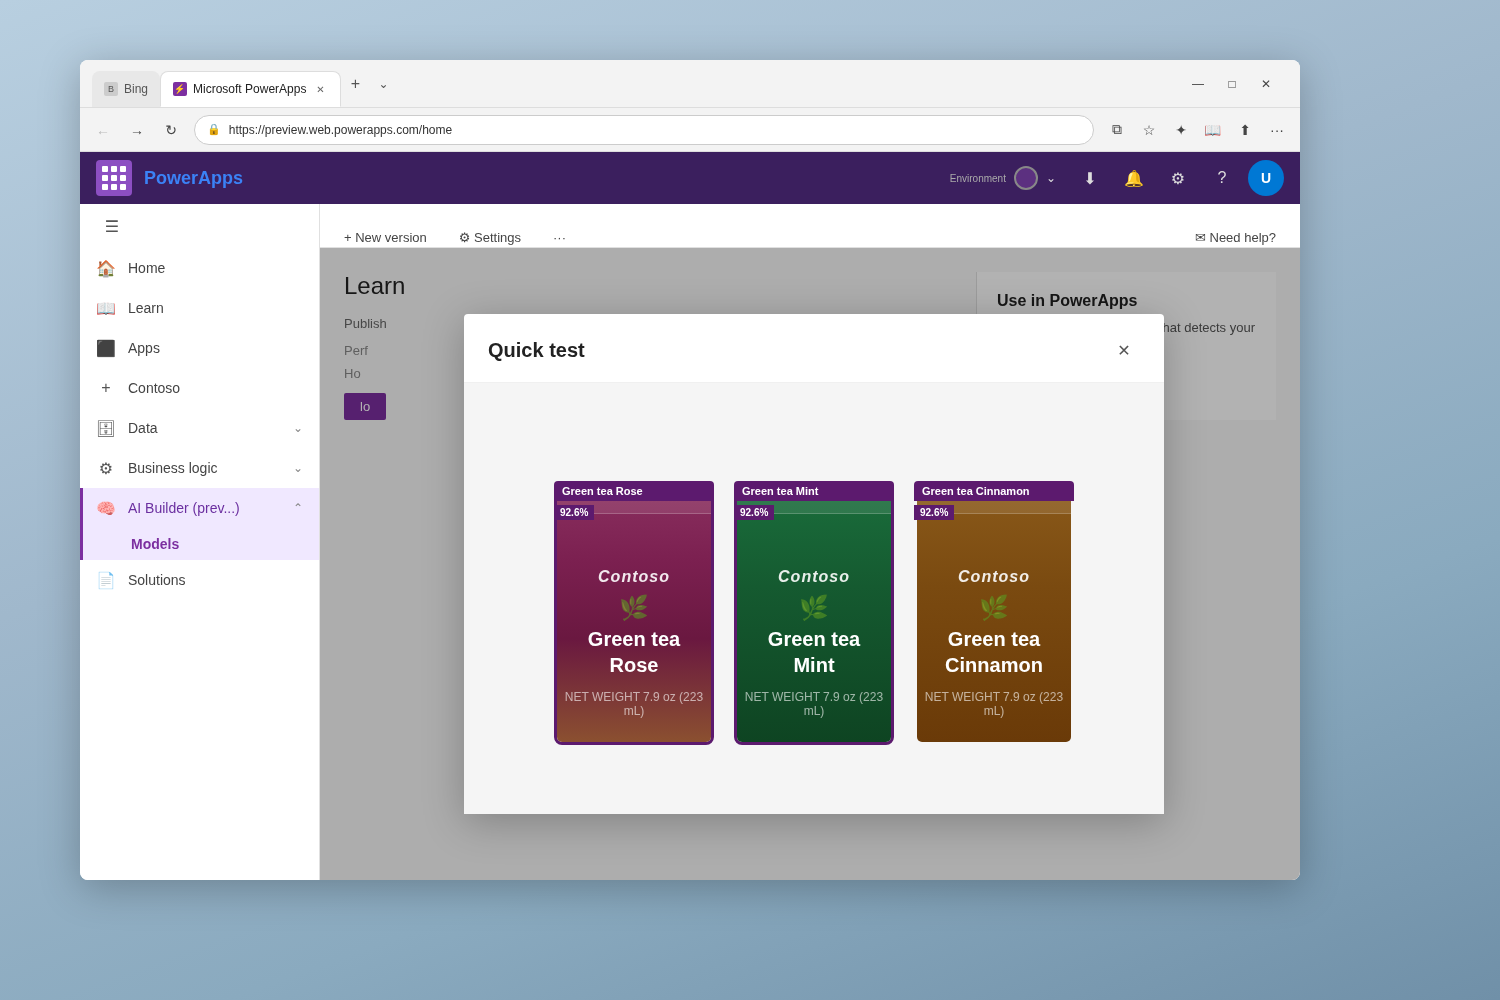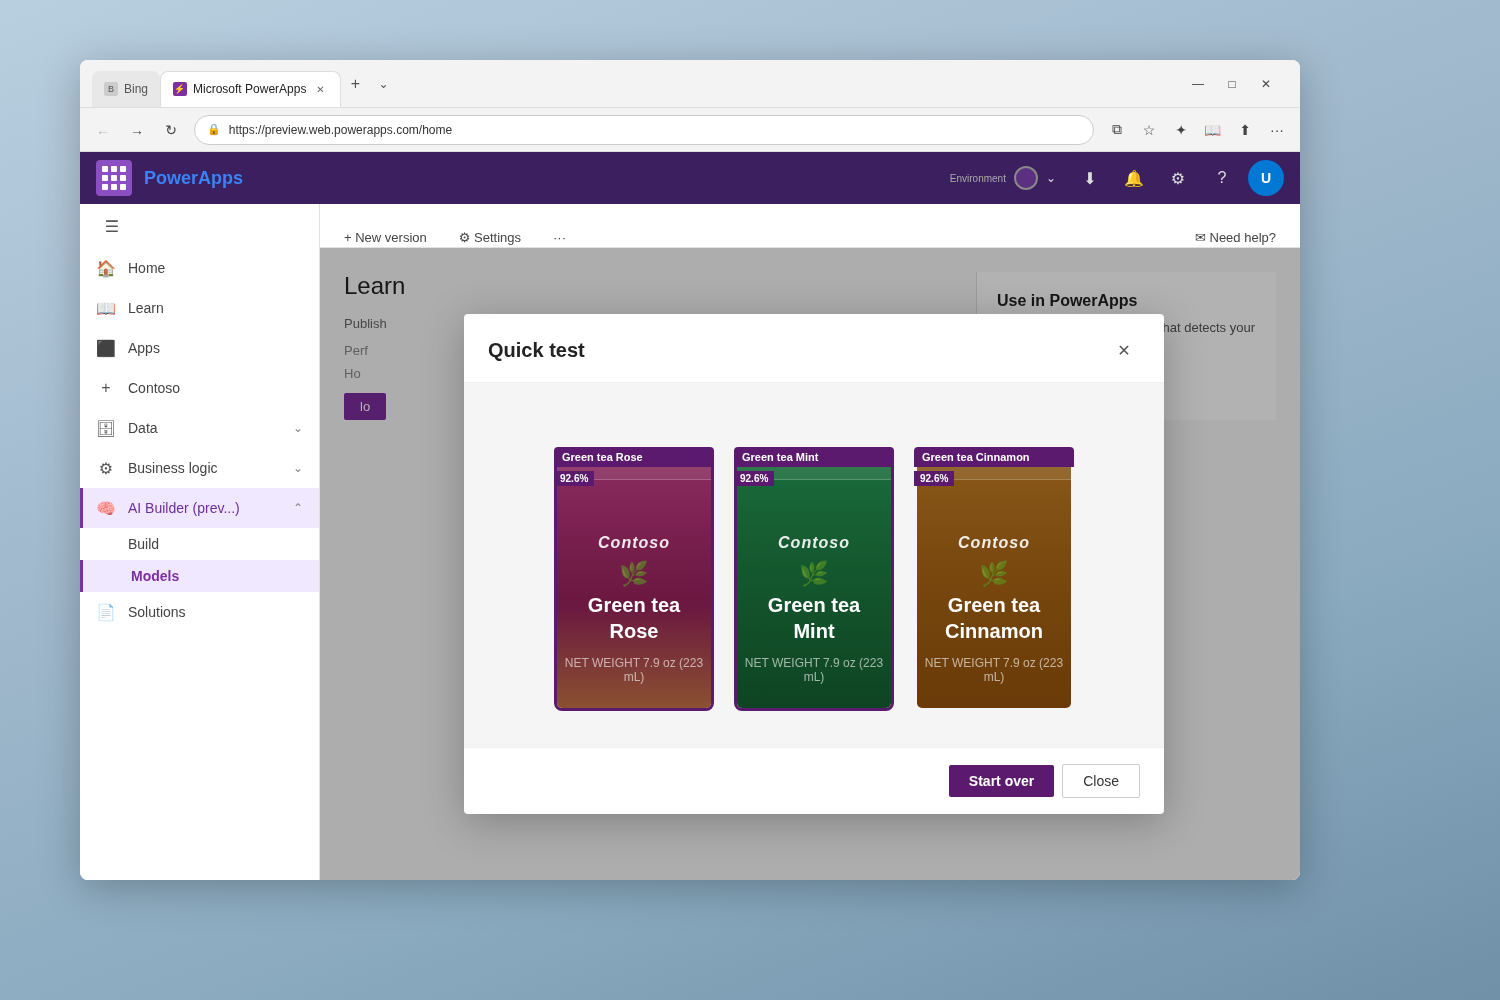--- a/index.html
+++ b/index.html
@@ -794,23 +794,20 @@
           <div class="nav-icon">⚙</div>
           <span>Business logic</span>
           <span class="nav-chevron">⌄</span>
         </div>
         <div class="sidebar-nav-item active">
           <div class="nav-icon">🧠</div>
           <span>AI Builder (prev...)</span>
           <span class="nav-chevron">⌃</span>
         </div>
 
-        <div class="sidebar-sub-item">
-          <span>Build</span>
-        </div>
         <div class="sidebar-sub-item active">
           <span>Models</span>
         </div>
 
         <div class="sidebar-nav-item">
           <div class="nav-icon">📄</div>
           <span>Solutions</span>
         </div>
       </div>
 
@@ -902,24 +899,20 @@
                         <div class="can-brand">Contoso</div>
                         <div class="can-leaf-decor">🌿</div>
                         <div class="can-product-name">Green tea Cinnamon</div>
                         <div class="can-weight">NET WEIGHT 7.9 oz (223 mL)</div>
                       </div>
                     </div>
                   </div>
 
                 </div>
               </div>
-              <div class="modal-footer">
-                <button class="btn-primary">Start over</button>
-                <button class="btn-secondary">Close</button>
-              </div>
             </div>
           </div>
 
         </div>
       </div>
     </div>
   </div>
 </div>
 
 </body></html>

